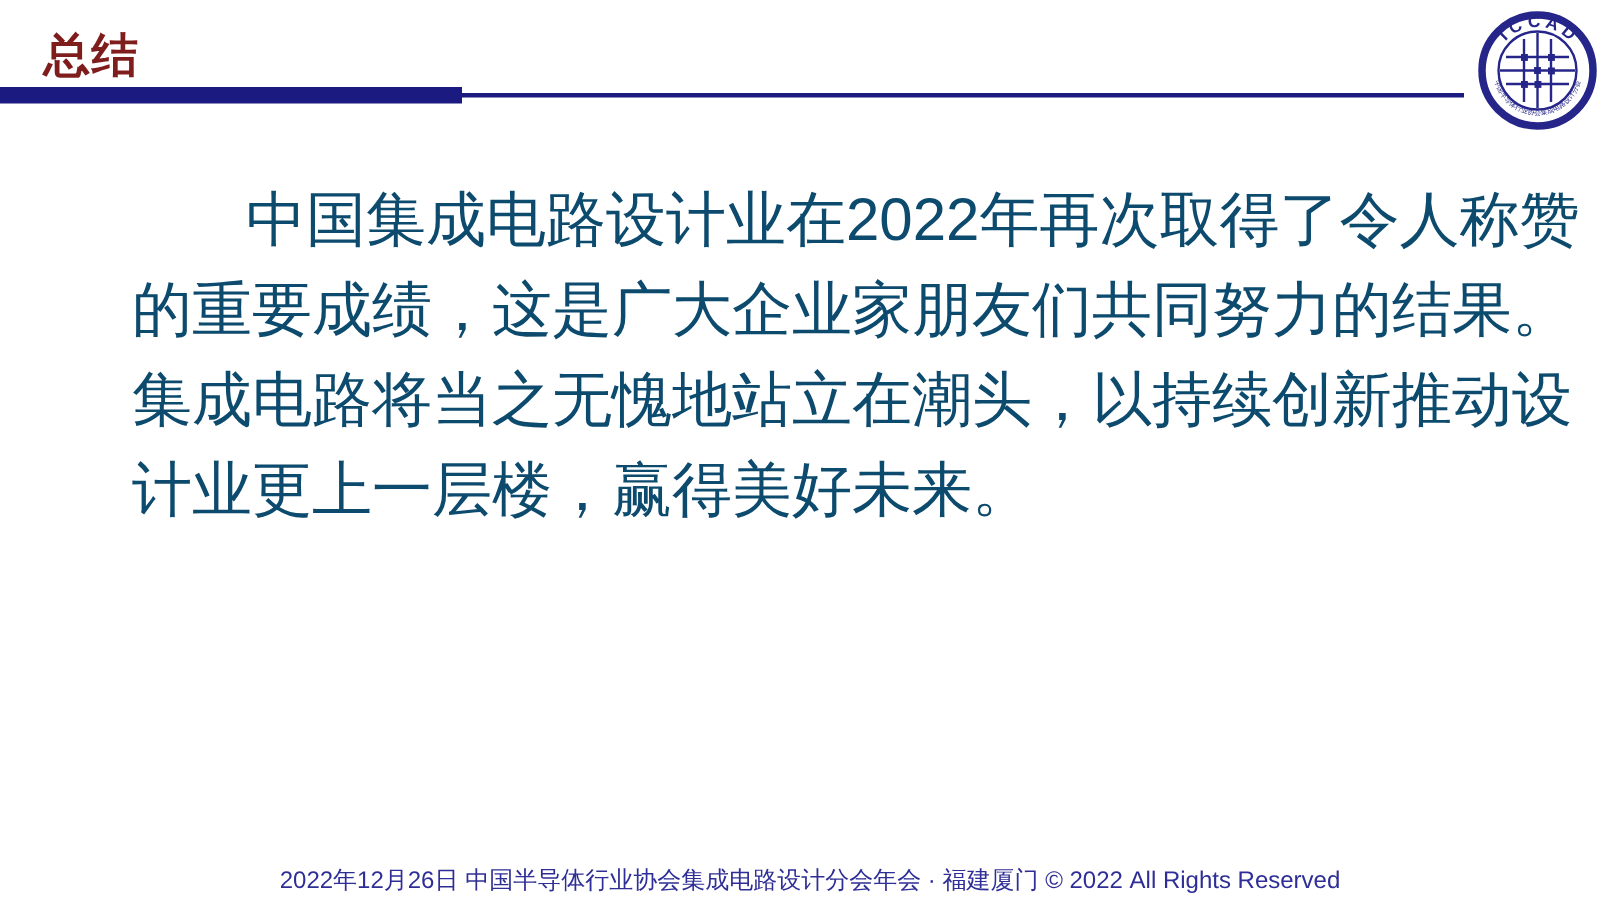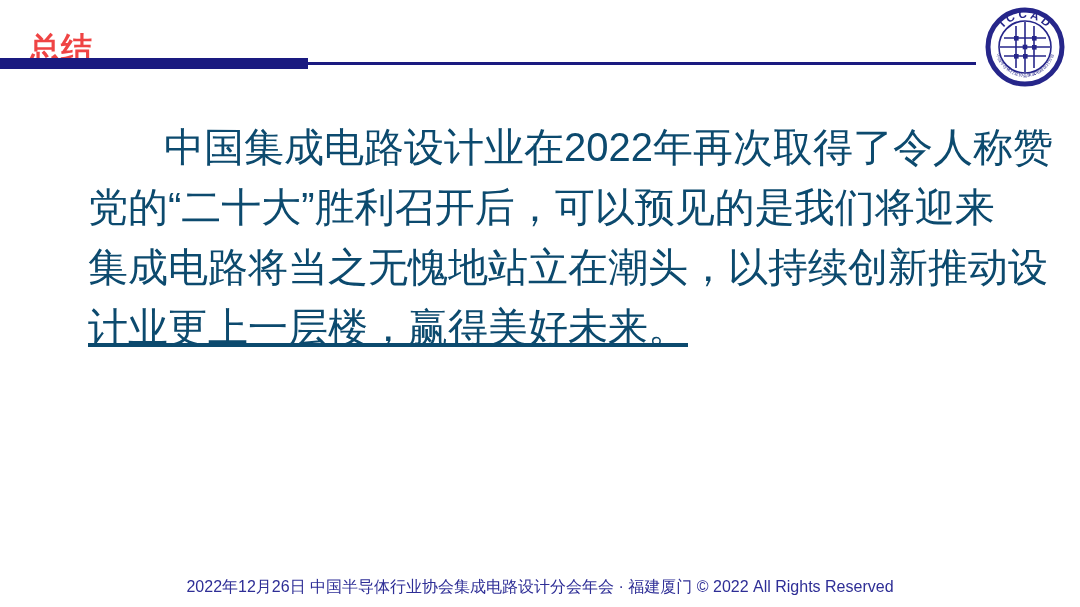--- a/index.html
+++ b/index.html
@@ -8,24 +8,24 @@
     position: relative;
     width: 1080px;
     height: 607px;
     background: #ffffff;
     overflow: hidden;
     font-family: "Liberation Sans", "DejaVu Sans", sans-serif;
   }
   .slide-title {
     position: absolute;
     left: 29px;
-    top: 28px;
+    top: 16px;
     font-size: 31px;
     font-weight: bold;
-    color: #ef4444;
+    color: #7f1d1d;
     letter-spacing: 1px;
   }
   .bar-thick {
     position: absolute;
     left: 0;
     top: 58px;
     width: 308px;
     height: 11px;
     background: #1A1A80;
   }
@@ -53,21 +53,21 @@
     line-height: 60px;
     color: #0c4a6e;
     letter-spacing: 0;
   }
   .body-line {
     text-align: justify;
     text-align-last: justify;
     white-space: nowrap;
   }
   .body-line.first { text-indent: 76px; }
-  .body-line.last  { text-align-last: left; text-decoration: underline; }
+  .body-line.last  { text-align-last: left; }
   .footer {
     position: absolute;
     left: 0;
     top: 577px;
     width: 1080px;
     text-align: center;
     font-size: 16px;
     color: #2E2E96;
   }
   .page-number {
@@ -120,20 +120,20 @@
       <textPath href="#arcTop" startOffset="50%" text-anchor="middle">I C C A D</textPath>
     </text>
     <text font-size="4.6" fill="#26268A" font-family="Liberation Sans, sans-serif">
       <textPath href="#arcBot" startOffset="50%" text-anchor="middle">中国半导体行业协会集成电路设计分会</textPath>
     </text>
   </svg>
 </div>
 
 <div class="body-text">
   <div class="body-line first">中国集成电路设计业在2022年再次取得了令人称赞</div>
-  <div class="body-line">党的“二十大”胜利召开后，可以预见的是我们将迎来</div>
+  <div class="body-line">的重要成绩，这是广大企业家朋友们共同努力的结果。</div>
   <div class="body-line">集成电路将当之无愧地站立在潮头，以持续创新推动设</div>
   <div class="body-line last">计业更上一层楼，赢得美好未来。</div>
 </div>
 
 <div class="footer">2022年12月26日 中国半导体行业协会集成电路设计分会年会 · 福建厦门 © 2022 All Rights Reserved</div>
 
 <div class="page-number">27</div>
 
 </body></html>

